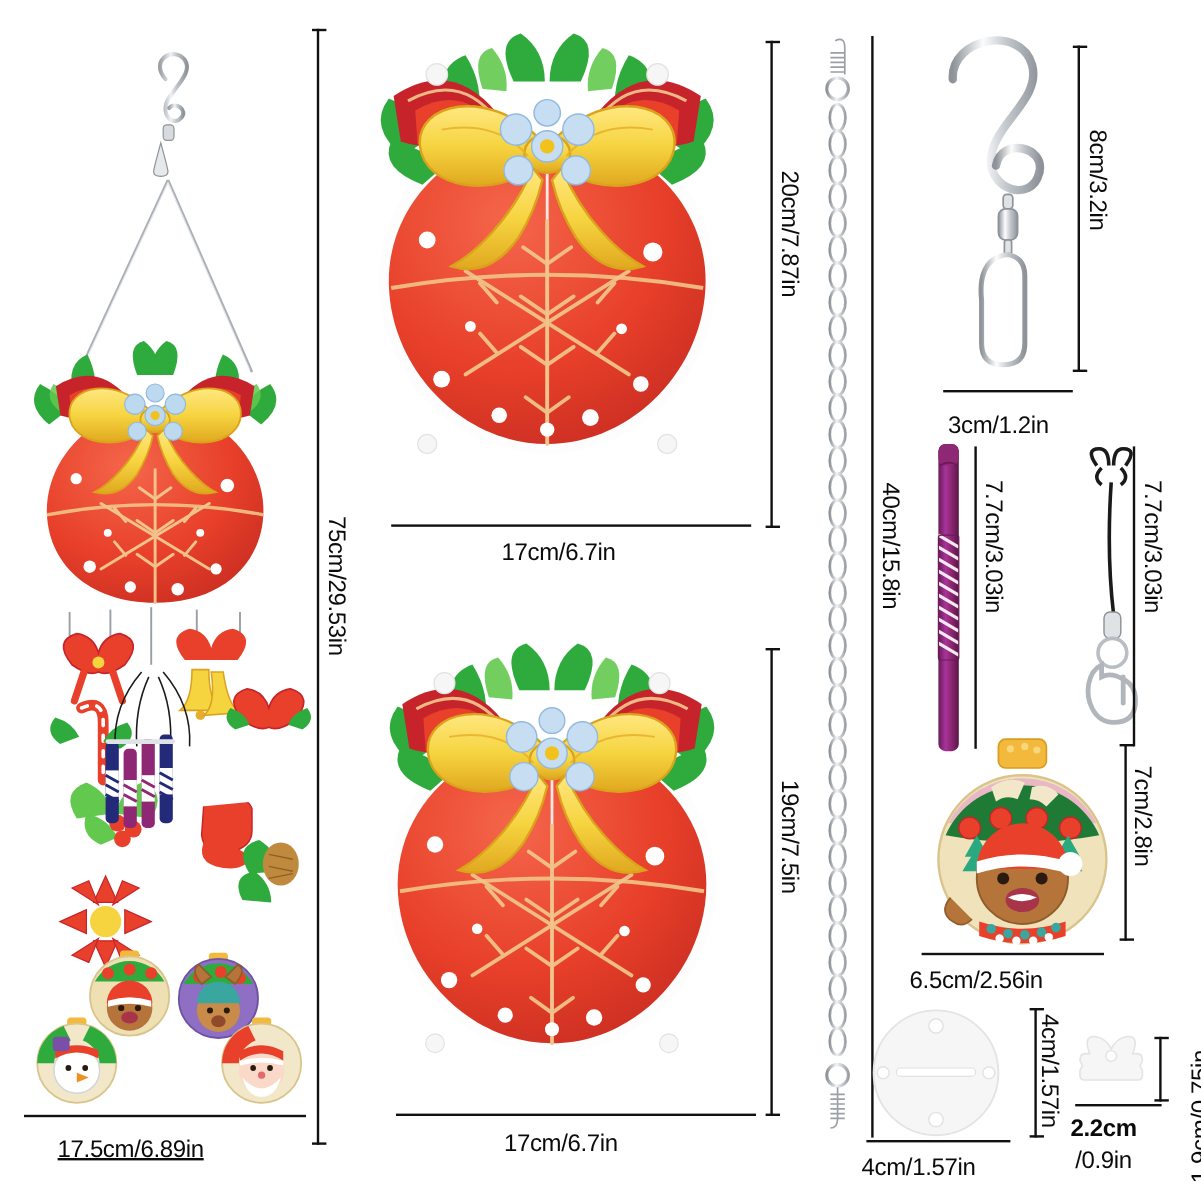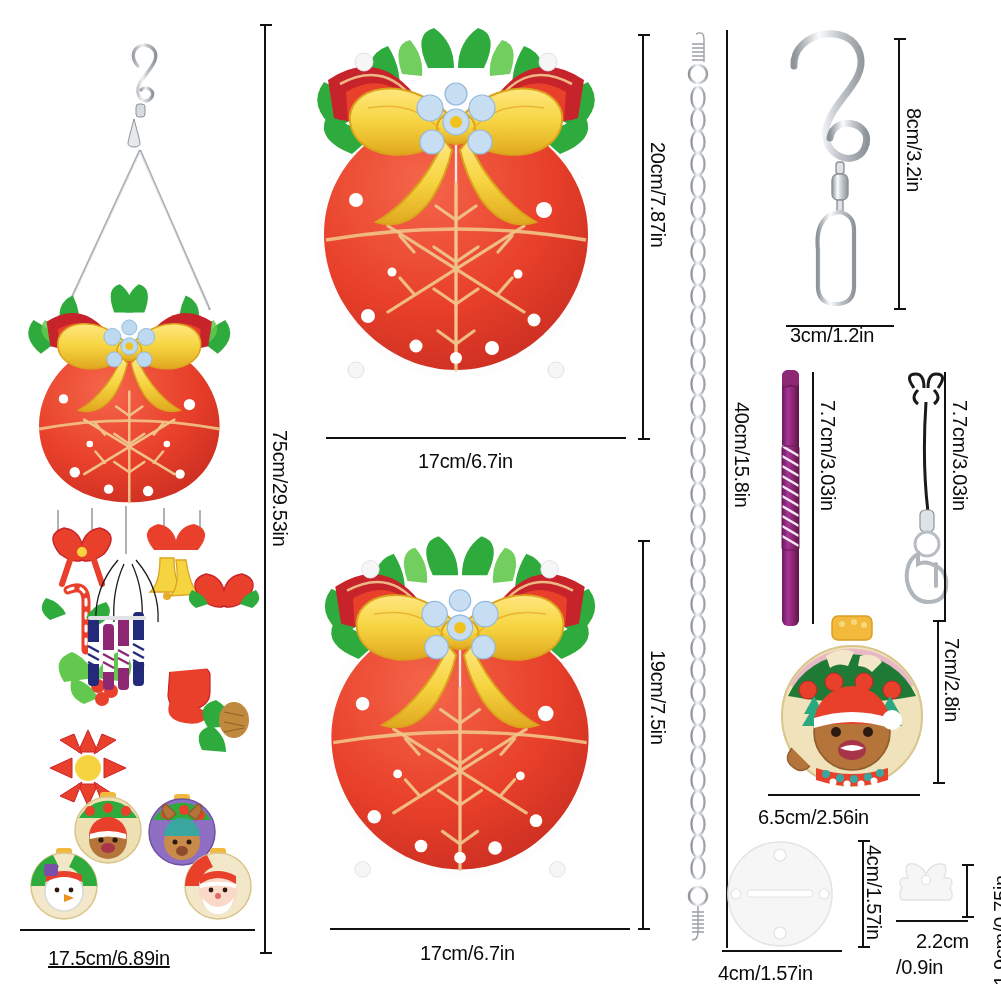--- a/index.html
+++ b/index.html
@@ -588,21 +588,21 @@
         <path d="M64 188 C44 190 40 208 42 226 L42 262 q0 18 18 18 q18 0 18 -18 L78 206 C78 194 72 190 64 188 Z"></path>
         <path d="M78 206 L78 228"></path>
       </g>
     </svg>
   </div>
   <div class="dimline-v" style="left:898px;top:38px;height:272px;"></div>
   <div class="dimline-h" style="left:894px;top:38px;width:12px;"></div>
   <div class="dimline-h" style="left:894px;top:308px;width:12px;"></div>
   <div class="dimlabel vlabel" style="left:925px;top:108px;">8cm/3.2in</div>
   <div class="dimline-h" style="left:786px;top:325px;width:108px;"></div>
-  <div class="dimlabel" style="left:790px;top:324px;">3cm/1.2in</div>
+  <div class="dimlabel" style="left:790px;top:344px;">3cm/1.2in</div>
 
   <div class="abs" style="left:776px;top:368px;width:30px;height:260px;">
     <svg width="30" height="260" viewBox="0 0 30 260">
       <defs>
         <linearGradient id="purp" x1="0" y1="0" x2="1" y2="0">
           <stop offset="0" stop-color="#6a1a56"></stop>
             <stop offset=".35" stop-color="#a6349b"></stop>
           <stop offset=".62" stop-color="#8e2774"></stop>
             <stop offset="1" stop-color="#5c1548"></stop>
         </linearGradient>
@@ -734,20 +734,20 @@
   <div class="dimline-h" style="left:858px;top:946px;width:12px;"></div>
   <div class="dimlabel vlabel" style="left:885px;top:845px;">4cm/1.57in</div>
 
   <div class="abs" style="left:898px;top:862px;width:66px;height:56px;">
     <svg width="66" height="56" viewBox="0 0 66 56">
       <path d="M10 16 q-6 -16 6 -14 q8 2 12 10 q4 -8 12 -10 q12 -2 6 14 l4 0 q4 0 4 6 l-2 4 l2 4 l0 4 q0 4 -4 4 l-44 0 q-4 0 -4 -4 l0 -4 l2 -4 l-2 -4 q0 -6 4 -6 z" fill="#f6f6f6" stroke="#e4e4e4" stroke-width="1.4"></path>
       <circle cx="28" cy="18" r="4.5" fill="#fff" stroke="#e2e2e2" stroke-width="1.2"></circle>
     </svg>
   </div>
   <div class="dimline-h" style="left:896px;top:920px;width:72px;"></div>
-  <div class="dimlabel" style="left:916px;top:930px;">2.2cm</div>
+  <div class="dimlabel" style="left:892px;top:930px;font-weight:bold;">2.2cm</div>
   <div class="dimlabel" style="left:896px;top:956px;">/0.9in</div>
   <div class="dimline-v" style="left:966px;top:864px;height:54px;"></div>
   <div class="dimline-h" style="left:962px;top:864px;width:12px;"></div>
   <div class="dimline-h" style="left:962px;top:916px;width:12px;"></div>
   <div class="dimlabel vlabel-up" style="left:990px;top:986px;">1.9cm/0.75in</div>
 
 </div>
 
 </body></html>

